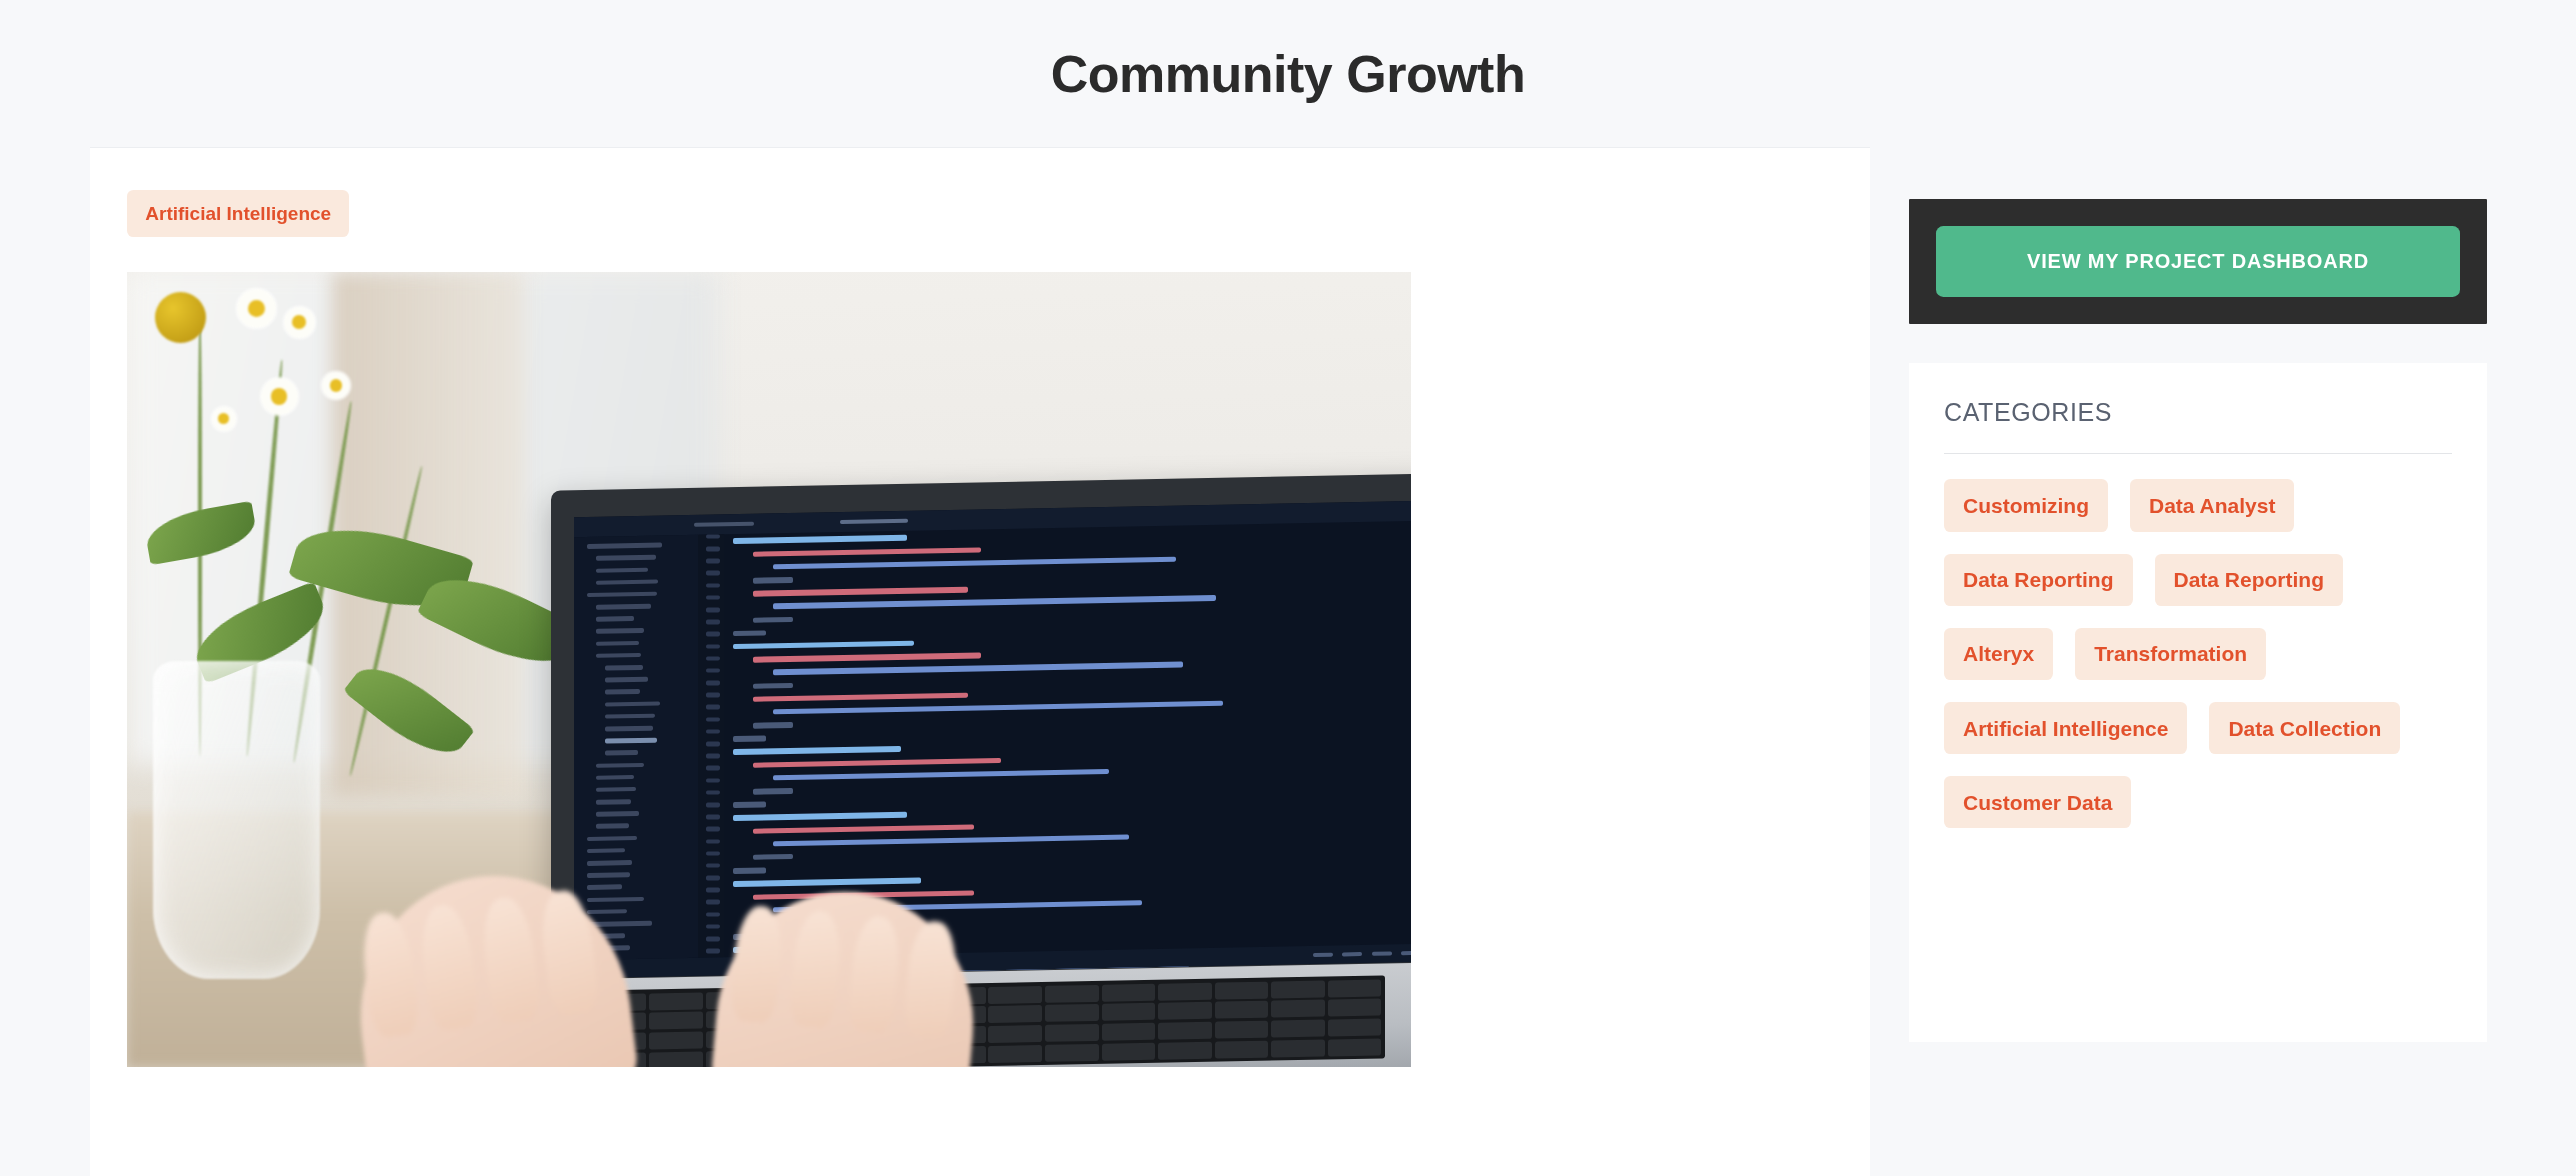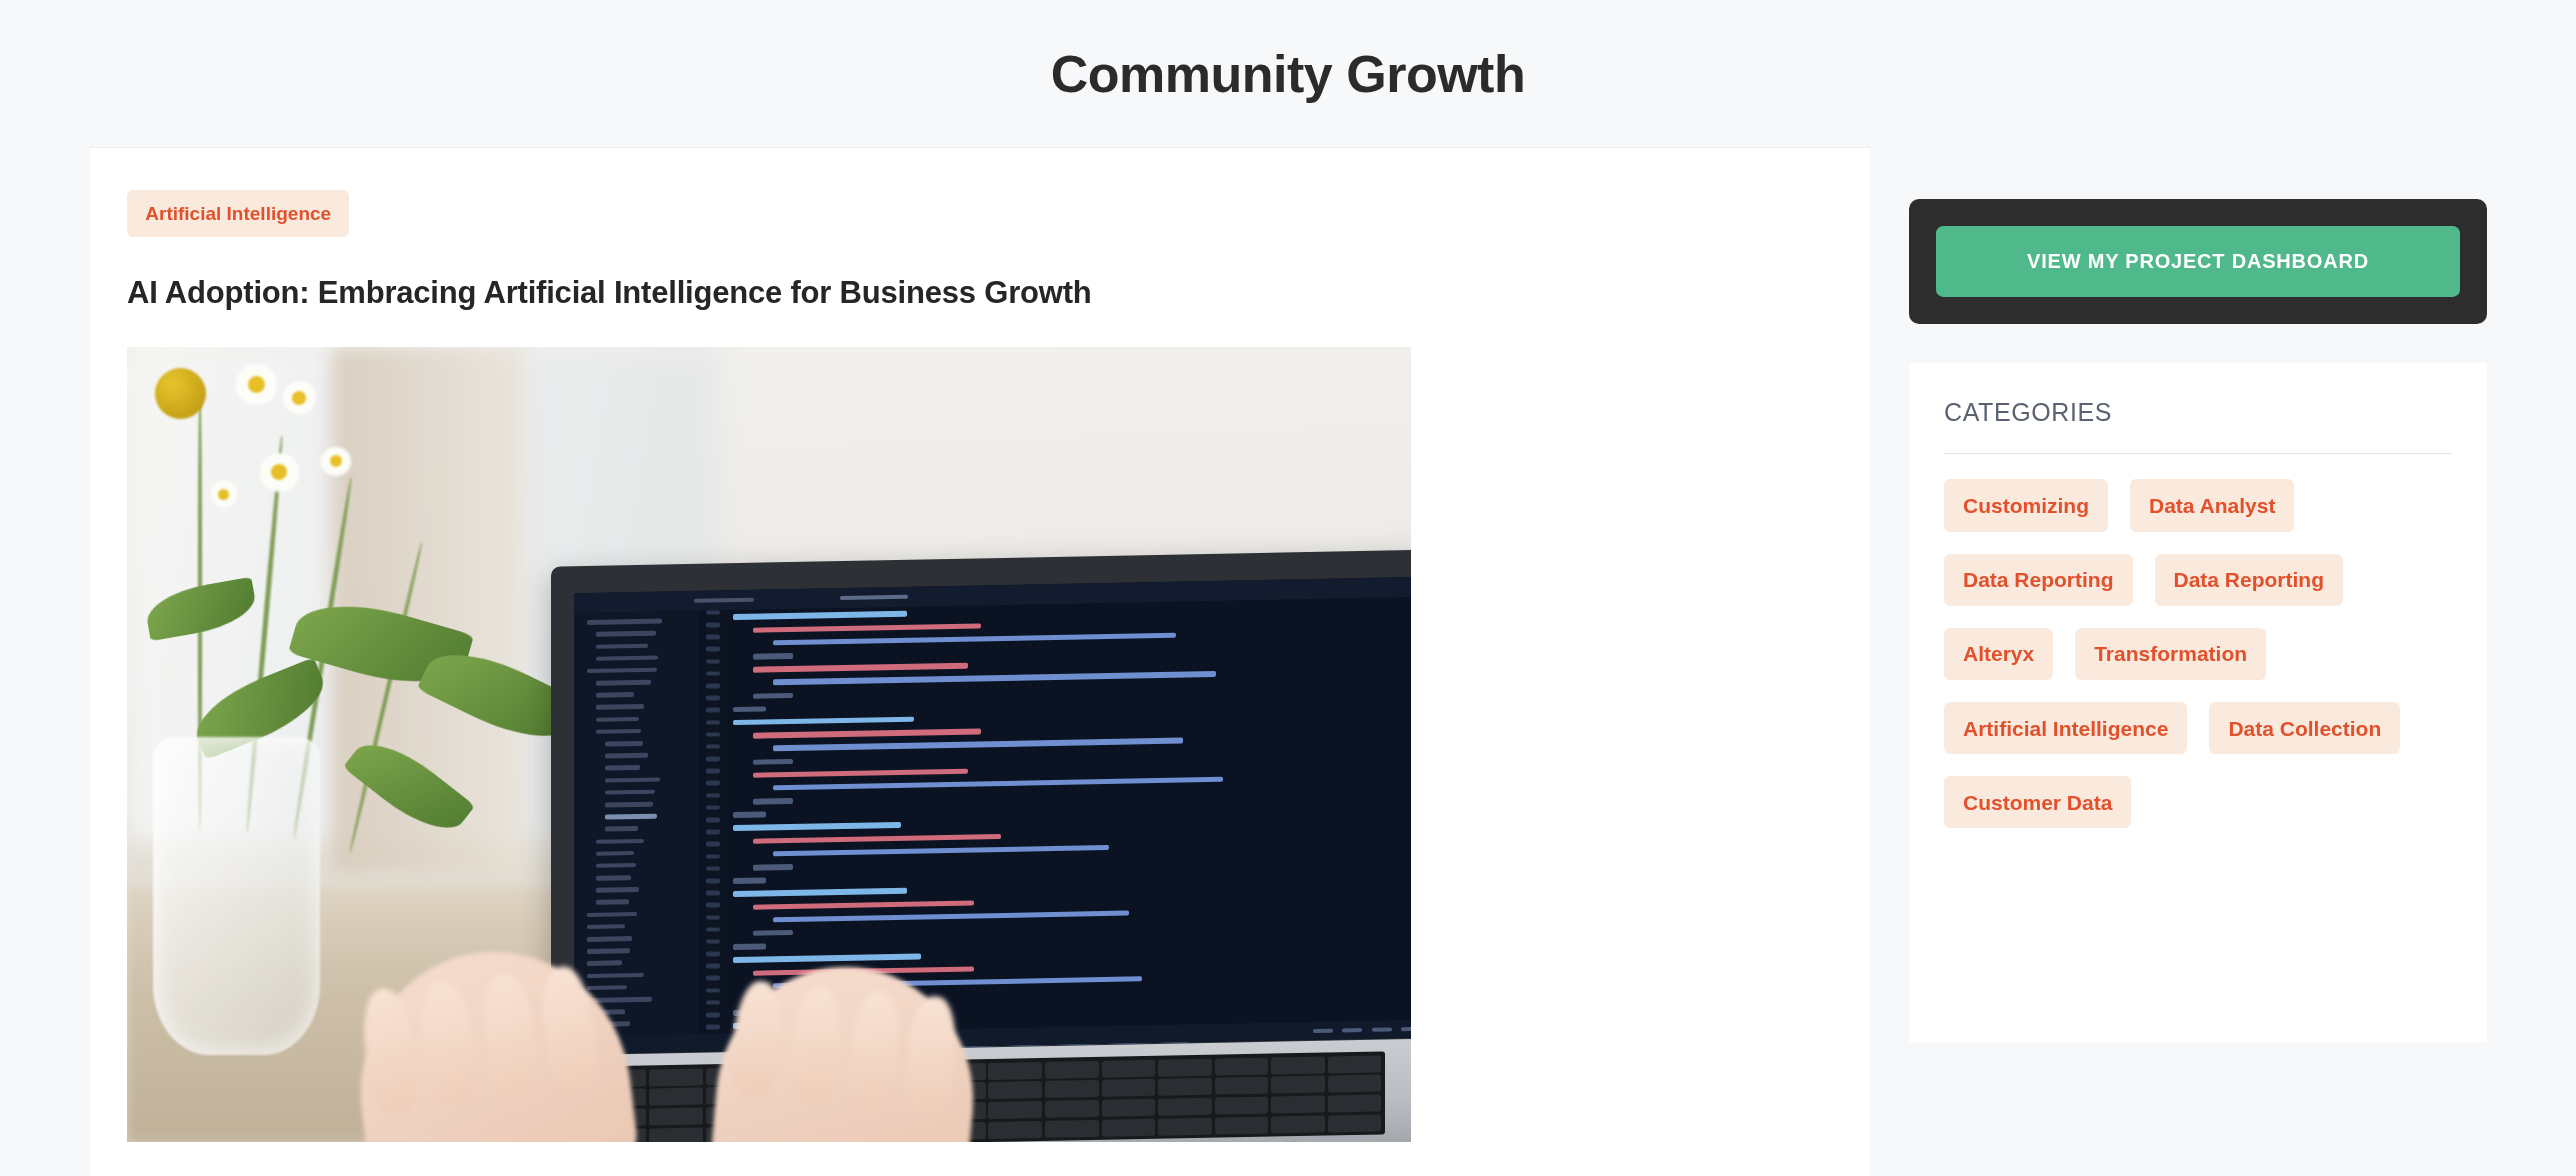--- a/index.html
+++ b/index.html
@@ -198,21 +198,21 @@
     letter-spacing: 0.8px;
     padding: 27px 0;
     border-radius: 7.3px;
     cursor: pointer;
     box-shadow: 0 2.8px 9.2px rgba(0,0,0,.07);
   }
 
   .dash-panel {
     margin-top: 39px;
     background: #2d2d2d;
-    border-radius: 10px;
+    border-radius: 1px;
     padding: 27px;
   }
   .btn-dash {
     display: block;
     width: 100%;
     border: none;
     background: #50b98c;
     color: #ffffff;
     font-family: inherit;
     font-size: 20px;
@@ -269,21 +269,20 @@
   <h1 class="page-title">Community Growth</h1>
 </header>
 
 <div class="layout">
 
   <main class="main-col">
     <article class="post-card">
 
       <span class="tag-chip">Artificial Intelligence</span>
 
-      <h2 class="post-title">AI Adoption: Embracing Artificial Intelligence for Business Growth</h2>
 
       
       <figure class="post-photo" aria-label="Hands typing on a laptop displaying code next to a vase of daisies">
         <div class="ph-bg"></div>
         <div class="ph-window"></div>
         <div class="ph-wallpanel"></div>
         <div class="ph-desk"></div>
 
         <div class="ph-stem" style="left:5.5%;top:5%;width:4.6px;height:56%;"></div>
         <div class="ph-stem" style="left:10.5%;top:11%;width:4.6px;height:50%;transform:rotate(5deg);"></div>

